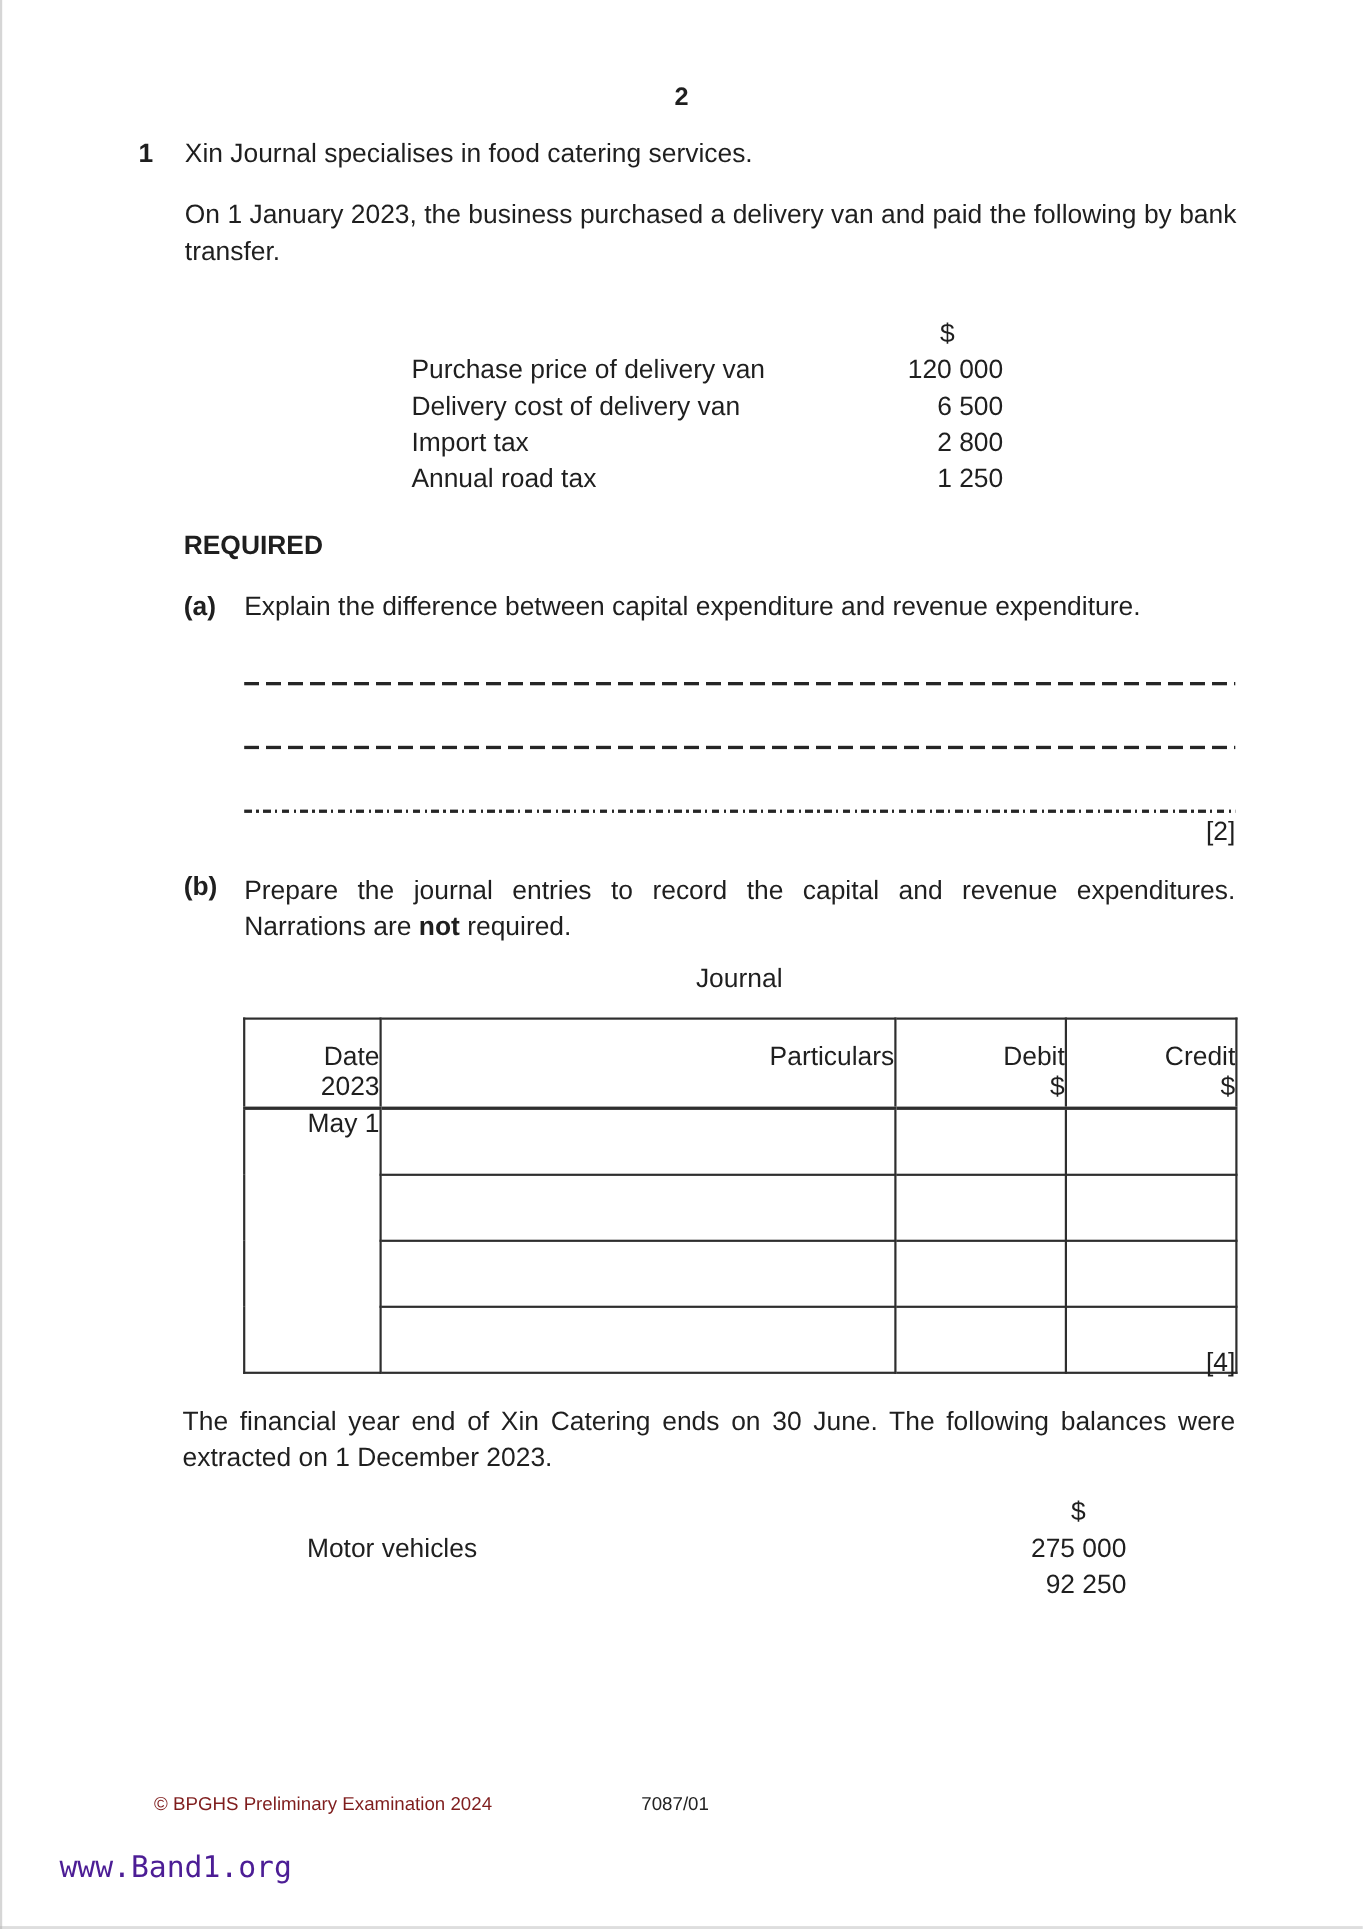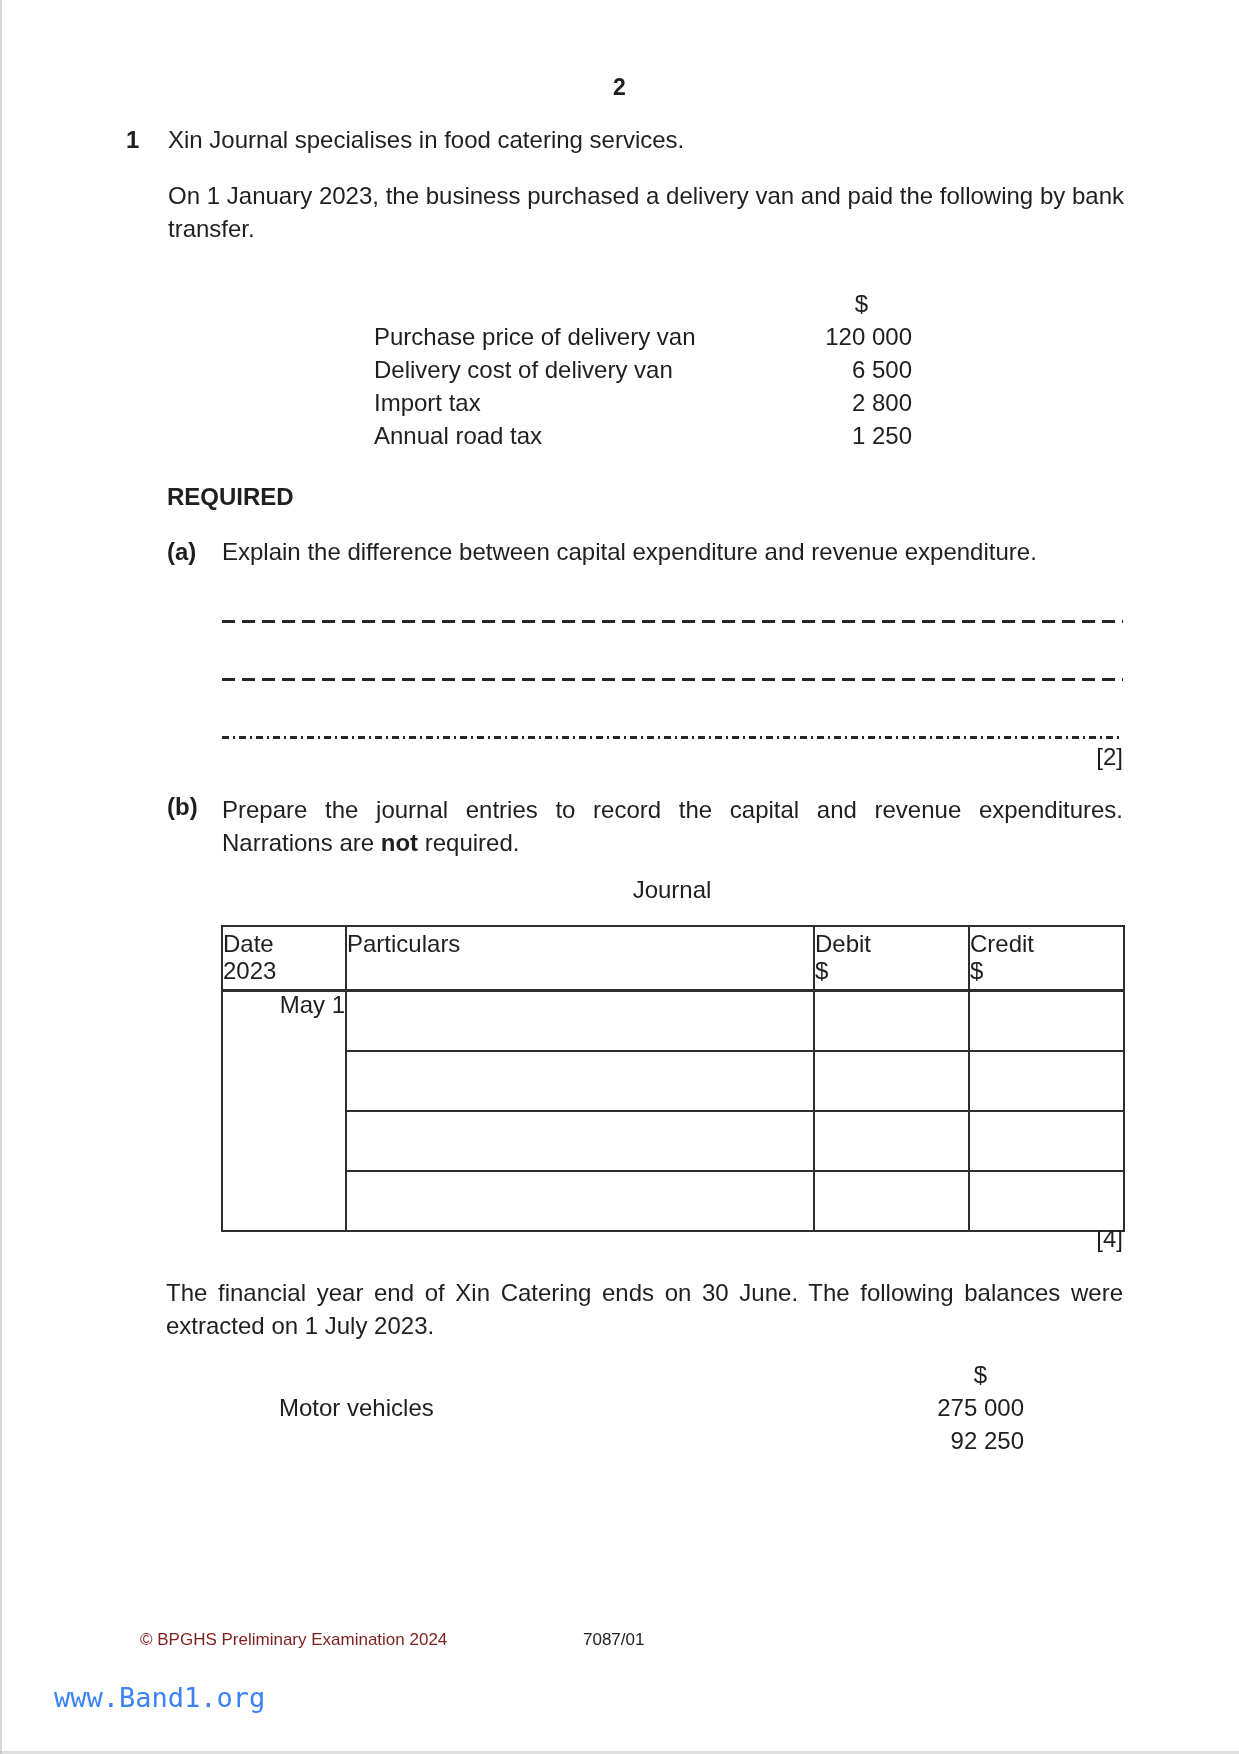--- a/index.html
+++ b/index.html
@@ -30,33 +30,33 @@
     background:repeating-linear-gradient(90deg,#262626 0 13px,transparent 13px 20px);}
   .ansline.dashdot{
     background:repeating-linear-gradient(90deg,#262626 0 7px,transparent 7px 11px,#262626 11px 13px,transparent 13px 17px);}
   .marks{left:222px;width:901px;text-align:right;}
   .pb-label{left:167px;top:793px;font-weight:bold;}
   .pb-text{left:222px;top:793px;width:901px;text-align:justify;line-height:33px;}
   .jtitle{left:221px;top:876px;width:902px;text-align:center;}
   table.jtable{left:221px;top:925px;width:902px;border-collapse:collapse;table-layout:fixed;}
   table.jtable th,table.jtable td{
     border:2px solid #2e2e2e;font-weight:normal;font-size:24px;padding:0;}
-  table.jtable th{height:59px;text-align:left;vertical-align:top;line-height:27px;padding-top:3px;border-bottom:3px solid #2e2e2e;}
+  table.jtable th{height:59px;text-align:right;vertical-align:top;line-height:27px;padding-top:20px;border-bottom:3px solid #2e2e2e;}
   table.jtable td{height:58px;}
   td.datecell{vertical-align:top;text-align:right;padding:7px 10px 0 0;line-height:26px;}
   .col-date{width:124px;}
   .col-part{width:468px;}
   .col-debit{width:155px;}
   .col-credit{width:155px;}
   .yearend{left:166px;top:1276px;width:957px;text-align:justify;line-height:33px;}
   .ballist{left:279px;top:1358px;width:745px;line-height:33px;}
   .ballist .currline{padding-right:37px;}
   .footer-copy{left:140px;top:1630px;font-size:17px;color:#7f1d1d;}
   .footer-code{left:571px;top:1630px;font-size:17px;color:#222;margin-left:12px;}
-  .watermark{left:54px;top:1682px;font-family:"DejaVu Sans Mono",monospace;font-size:27px;color:#3b82f6;}
+  .watermark{left:54px;top:1682px;font-family:"DejaVu Sans Mono",monospace;font-size:27px;color:#4c1d95;}
   .scan-edge-left{left:0;top:0;width:2px;height:1754px;background:#b5b5b5;opacity:.55;}
   .scan-edge-bottom{left:0;top:1751px;width:1239px;height:3px;background:#b5b5b5;opacity:.45;}
 </style>
 </head>
 <body>
 
 <div class="page">
 
   <div class="abs scan-edge-left"></div>
   <div class="abs scan-edge-bottom"></div>
@@ -151,21 +151,21 @@
         <tr>
           <td></td>
           <td></td>
           <td></td>
         </tr>
       </tbody>
   </table>
 
   <div class="abs marks" style="top:1225px">[4]</div>
 
-  <div class="abs yearend">The financial year end of Xin Catering ends on 30 June. The following balances were extracted on 1 July 2023.</div>
+  <div class="abs yearend">The financial year end of Xin Catering ends on 30 June. The following balances were extracted on 1 December 2023.</div>
 
   <div class="abs ballist">
     <div class="currline">$</div>
     <div>
         <div class="crow">
           <span>Motor vehicles</span>
           <span class="cval">275 000</span>
         </div>
         <div class="crow">
           <span class="cval">92 250</span>

